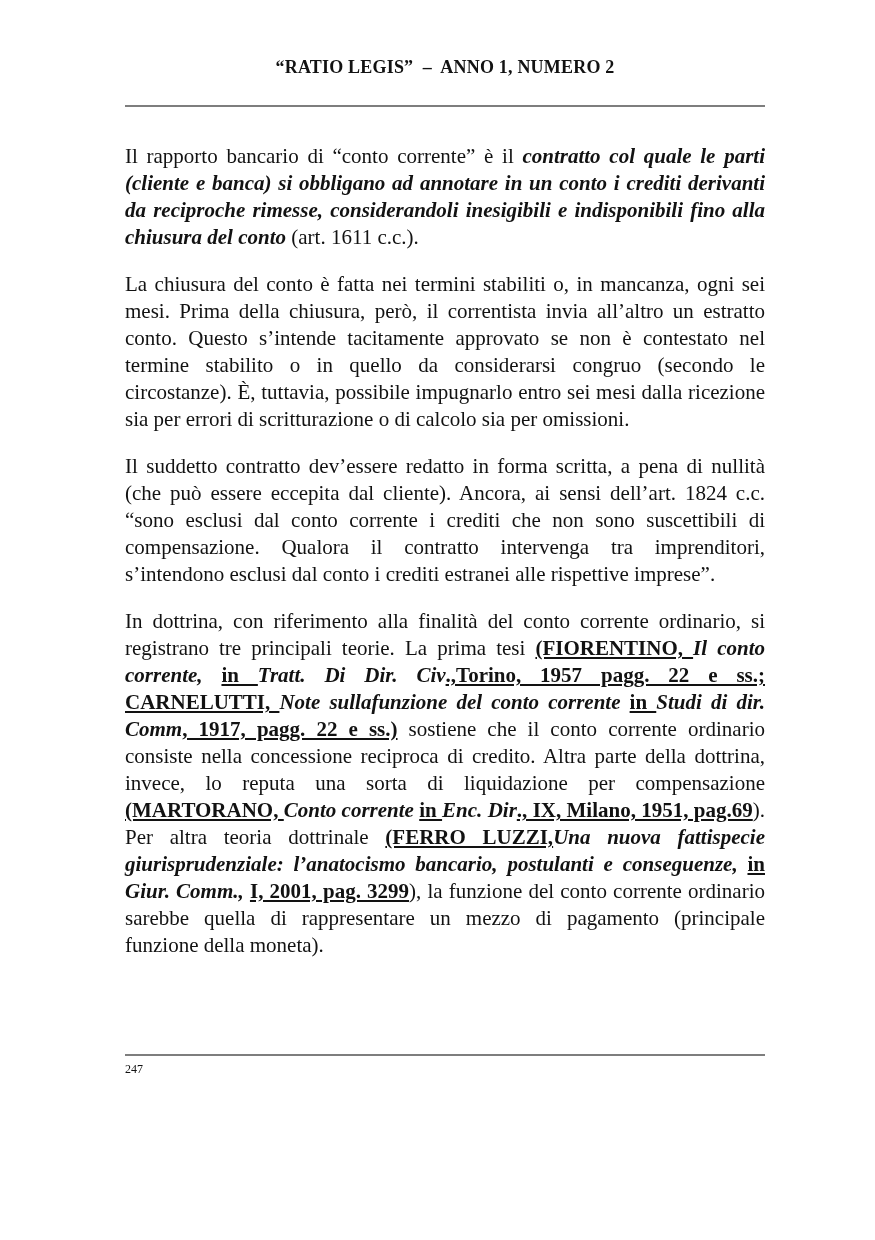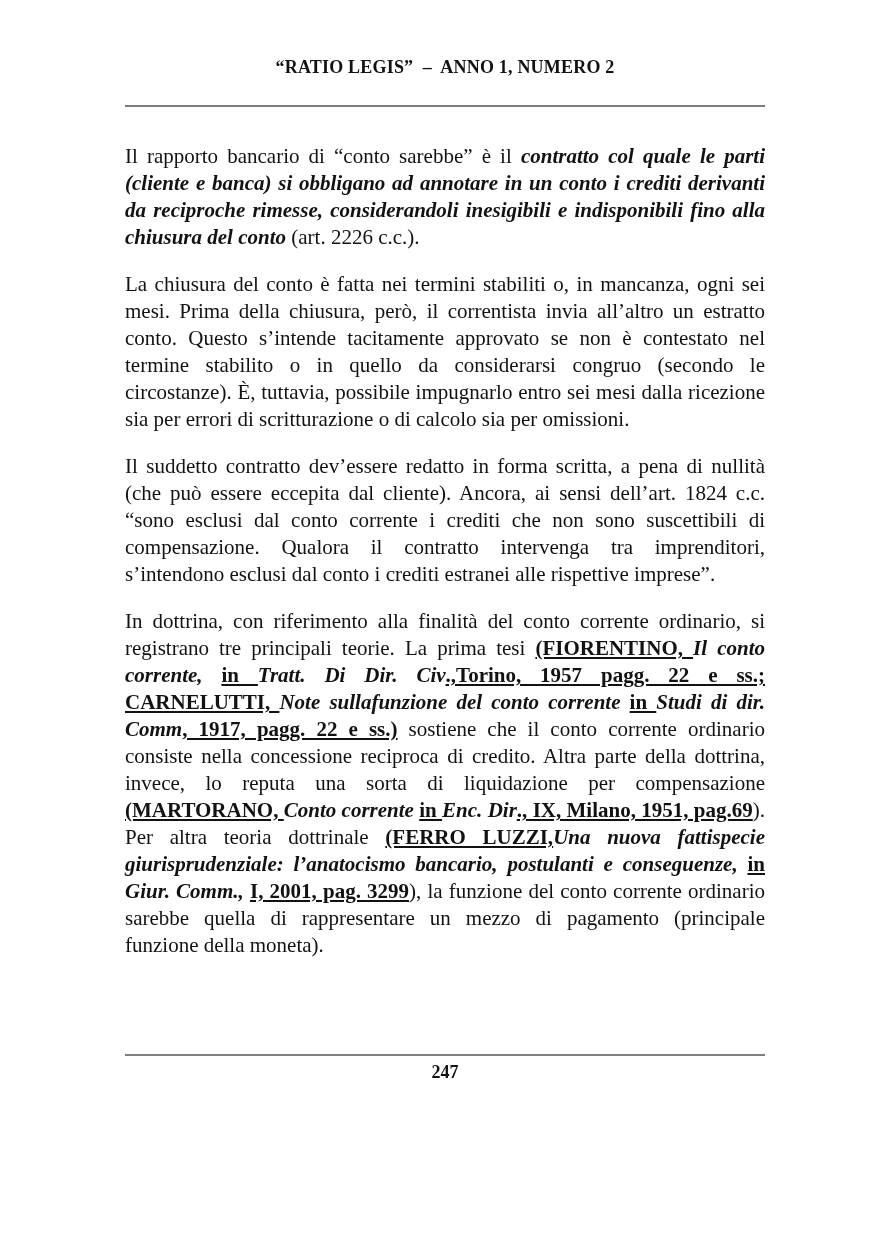--- a/index.html
+++ b/index.html
@@ -46,36 +46,36 @@
     margin: 0 0 20px 0;
     padding: 0;
   }
   .run-r { font-style: normal; font-weight: normal; }
   .run-i { font-style: italic;  font-weight: bold; }
   .run-b { font-style: normal; font-weight: bold; text-decoration: underline; }
   .run-bi { font-style: italic; font-weight: bold; }
   .footer-rule { top: 1054px; }
   .page-number {
     top: 1062px;
-    text-align: center;
-    font-size: 18px;
-    font-weight: bold;
+    text-align: left;
+    font-size: 12px;
+    font-weight: normal;
   }
 </style>
 </head>
 <body>
 
 <div class="page" style="--page-bg: #ffffff; --ink: #121212; --rule: #7e7e7e;">
 
   <div class="content-col journal-title">“RATIO LEGIS”  –  ANNO 1, NUMERO 2</div>
 
   <div class="content-col rule header-rule"></div>
 
   <div class="content-col article-body">
-      <p class="para"><span class="run-r">Il rapporto bancario di “conto sarebbe” è il </span><span class="run-i">contratto col quale le parti (cliente e banca) si obbligano ad annotare in un conto i crediti derivanti da reciproche rimesse, considerandoli inesigibili e indisponibili fino alla chiusura del conto</span><span class="run-r"> (art. 2226 c.c.).</span></p>
+      <p class="para"><span class="run-r">Il rapporto bancario di “conto corrente” è il </span><span class="run-i">contratto col quale le parti (cliente e banca) si obbligano ad annotare in un conto i crediti derivanti da reciproche rimesse, considerandoli inesigibili e indisponibili fino alla chiusura del conto</span><span class="run-r"> (art. 1611 c.c.).</span></p>
       <p class="para"><span class="run-r">La chiusura del conto è fatta nei termini stabiliti o, in mancanza, ogni sei mesi. Prima della chiusura, però, il correntista invia all’altro un estratto conto. Questo s’intende tacitamente approvato se non è contestato nel termine stabilito o in quello da considerarsi congruo (secondo le circostanze). È, tuttavia, possibile impugnarlo entro sei mesi dalla ricezione sia per errori di scritturazione o di calcolo sia per omissioni.</span></p>
       <p class="para"><span class="run-r">Il suddetto contratto dev’essere redatto in forma scritta, a pena di nullità (che può essere eccepita dal cliente). Ancora, ai sensi dell’art. 1824 c.c. “sono esclusi dal conto corrente i crediti che non sono suscettibili di compensazione. Qualora il contratto intervenga tra imprenditori, s’intendono esclusi dal conto i crediti estranei alle rispettive imprese”.</span></p>
       <p class="para"><span class="run-r">In dottrina, con riferimento alla finalità del conto corrente ordinario, si registrano tre principali teorie. La prima tesi </span><span class="run-b">(FIORENTINO, </span><span class="run-bi">Il conto corrente, </span><span class="run-b">in </span><span class="run-bi">Tratt. Di Dir. Civ</span><span class="run-b">.,Torino, 1957 pagg. 22 e ss.; CARNELUTTI, </span><span class="run-bi">Note sullafunzione del conto corrente </span><span class="run-b">in </span><span class="run-bi">Studi di dir. Comm</span><span class="run-b">, 1917, pagg. 22 e ss.)</span><span class="run-r"> sostiene che il conto corrente ordinario consiste nella concessione reciproca di credito. Altra parte della dottrina, invece, lo reputa una sorta di liquidazione per compensazione </span><span class="run-b">(MARTORANO, </span><span class="run-bi">Conto corrente </span><span class="run-b">in </span><span class="run-bi">Enc. Dir</span><span class="run-b">., IX, Milano, 1951, pag.69</span><span class="run-r">). Per altra teoria dottrinale </span><span class="run-b">(FERRO LUZZI,</span><span class="run-bi">Una nuova fattispecie giurisprudenziale: l’anatocismo bancario, postulanti e conseguenze, </span><span class="run-b">in </span><span class="run-bi">Giur. Comm., </span><span class="run-b">I, 2001, pag. 3299</span><span class="run-r">), la funzione del conto corrente ordinario sarebbe quella di rappresentare un mezzo di pagamento (principale funzione della moneta).</span></p>
     </div>
 
   <div class="content-col rule footer-rule"></div>
 
   <div class="content-col page-number">247</div>
 
 </div>

